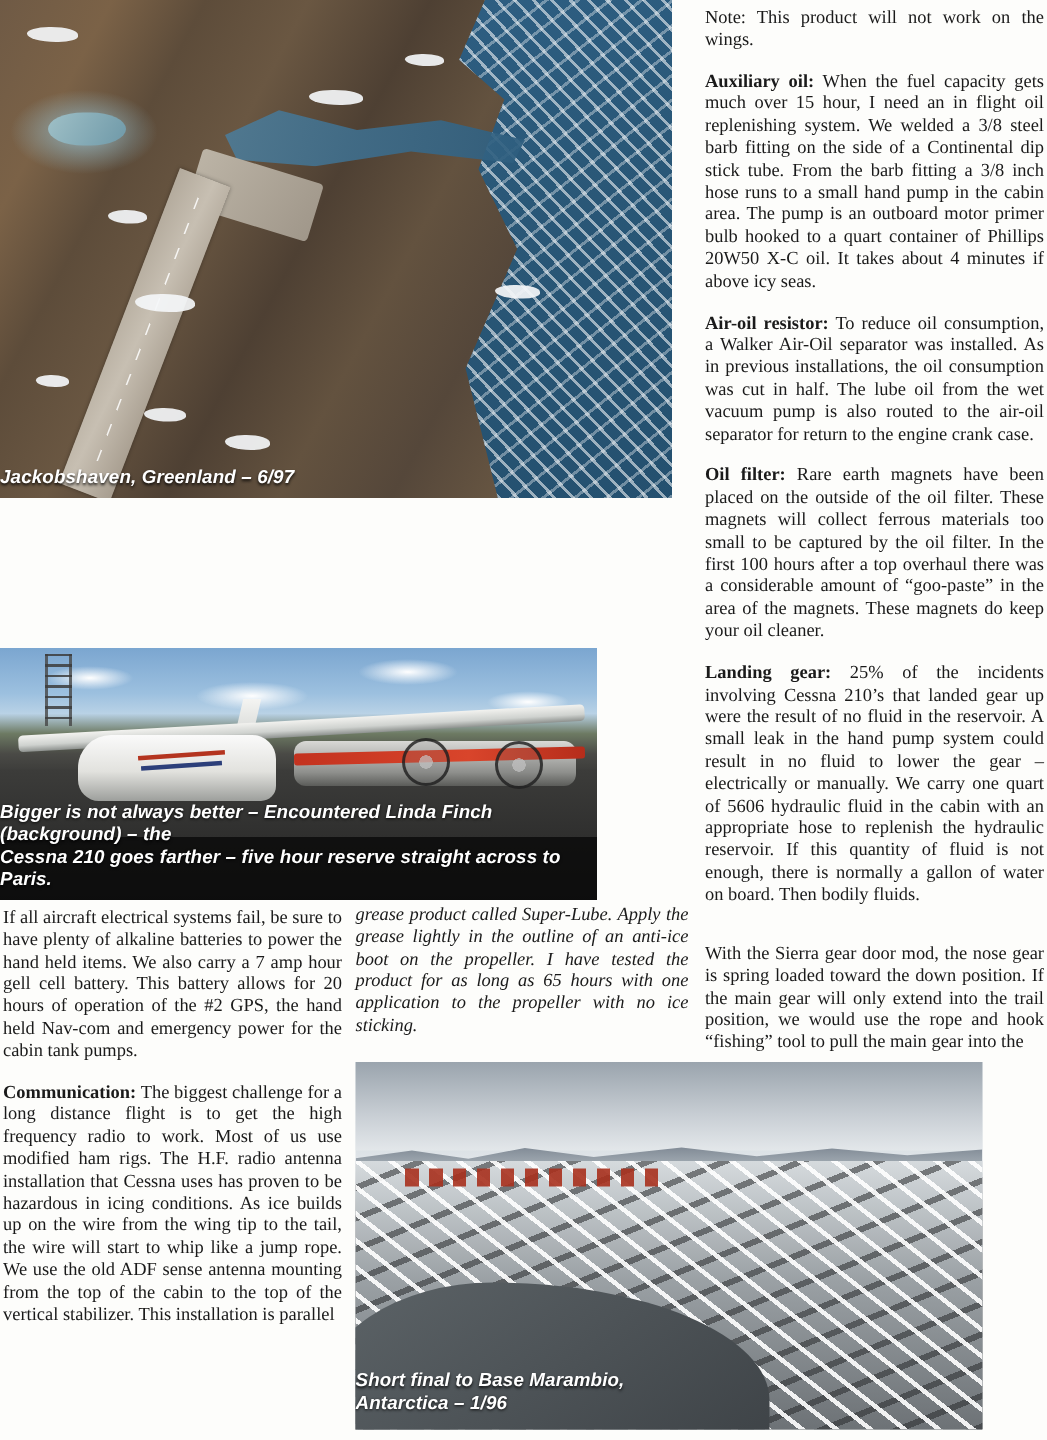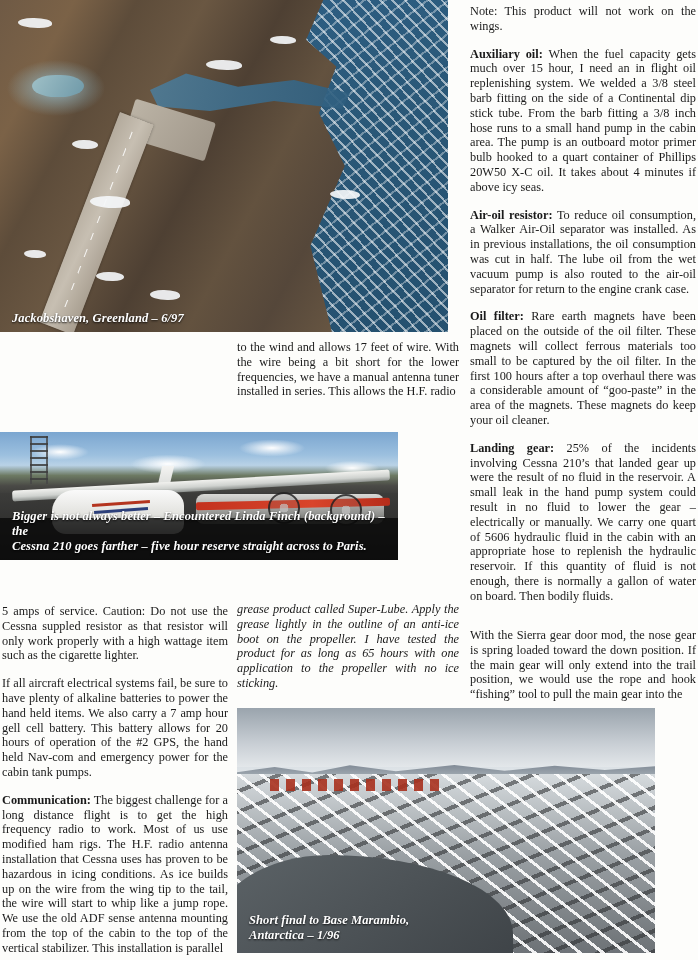--- a/index.html
+++ b/index.html
@@ -17,24 +17,24 @@
     color: #1a1a1a;
   }
 
   
   .photo {
     position: absolute;
     overflow: hidden;
   }
   .photo .caption {
     position: absolute;
-    left: 12px;
+    left: 0;
     bottom: 6px;
     color: #ffffff;
-    font-family: Liberation Serif, serif;
+    font-family: Liberation Sans, sans-serif;
     font-style: italic;
     font-weight: bold;
     font-size: 12.5px;
     line-height: 15px;
     text-shadow: 0 1px 2px rgba(0,0,0,0.85);
     white-space: pre-line;
     letter-spacing: 0.1px;
   }
 
   
@@ -91,21 +91,21 @@
     border-radius: 3px;
   }
   #photo-greenland .snow {
     position: absolute;
     background: rgba(244,246,248,0.92);
     border-radius: 45% 55% 40% 60%;
   }
 
   
   #photo-cessna {
-    left: 0px; top: 432px; width: 398px; height: 128px;
+    left: 0px; top: 432px; width: 398px; height: 168px;
     background: linear-gradient(to bottom, #7ba6d0 0%, #9cc0df 18%, #b9d2e6 26%, #6d7a63 34%, #4a4a46 42%, #2b2b2b 58%, #1b1b1b 100%);
   }
   #photo-cessna .sky-clouds {
     position: absolute; left: 0; top: 0; width: 100%; height: 36%;
     background:
       radial-gradient(ellipse 40px 11px at 60px 20px, #fff 0%, rgba(255,255,255,0) 72%),
       radial-gradient(ellipse 52px 13px at 168px 32px, #fff 0%, rgba(255,255,255,0) 72%),
       radial-gradient(ellipse 46px 12px at 272px 16px, #fff 0%, rgba(255,255,255,0) 72%),
       radial-gradient(ellipse 38px 10px at 352px 36px, #fff 0%, rgba(255,255,255,0) 72%);
   }
@@ -240,23 +240,20 @@
     <div class="snow" style="left:24px;  top:250px; width:22px; height:8px;"></div>
     <div class="snow" style="left:96px;  top:272px; width:28px; height:9px;"></div>
     <div class="snow" style="left:150px; top:290px; width:30px; height:10px;"></div>
     <div class="snow" style="left:206px; top:60px;  width:36px; height:10px;"></div>
     <div class="snow" style="left:270px; top:36px;  width:26px; height:8px;"></div>
     <div class="snow" style="left:330px; top:190px; width:30px; height:9px;"></div>
     <div class="caption">Jackobshaven, Greenland – 6/97</div>
   </div>
 
 
-  <div class="col" id="col-mid-a">
-    <p>to the wind and allows 17 feet of wire. With the wire being a bit short for the lower frequencies, we have a manual antenna tuner installed in series. This allows the H.F. radio</p>
-  </div>
 
   <div id="col-mid-narrow">
     <p>auto tuner to “lock” in a timely manner.</p>
     <p><span class="lead">Anti-icing:</span><span> With no hot prop b o o t s , icing can be a problem, we use a syn- t h e t i c</span></p>
   </div>
 
   <div class="photo" id="photo-cessna">
     <div class="sky-clouds"></div>
     <div class="ramp"></div>
     <div class="tower"></div>
@@ -268,21 +265,20 @@
     <div class="wing"></div>
     <div class="fuselage"></div>
     <div class="stripe"></div>
     <div class="stripe2"></div>
     <div class="caption-band"></div>
     <div class="caption">Bigger is not always better – Encountered Linda Finch (background) – the
 Cessna 210 goes farther – five hour reserve straight across to Paris.</div>
   </div>
 
   <div class="col" id="col-left-b">
-    <p>5 amps of service. Caution: Do not use the Cessna suppled resistor as that resistor will only work properly with a high wattage item such as the cigarette lighter.</p>
     <p>If all aircraft electrical systems fail, be sure to have plenty of alkaline batteries to power the hand held items. We also carry a 7 amp hour gell cell battery. This battery allows for 20 hours of operation of the #2 GPS, the hand held Nav-com and emergency power for the cabin tank pumps.</p>
     <p><span class="lead">Communication:</span><span> The biggest challenge for a long distance flight is to get the high frequency radio to work. Most of us use modified ham rigs. The H.F. radio antenna installation that Cessna uses has proven to be hazardous in icing conditions. As ice builds up on the wire from the wing tip to the tail, the wire will start to whip like a jump rope. We use the old ADF sense antenna mounting from the top of the cabin to the top of the vertical stabilizer. This installation is parallel</span></p>
   </div>
 
   <div class="col" id="col-mid-b">
     <p>grease product called Super-Lube. Apply the grease lightly in the outline of an anti-ice boot on the propeller. I have tested the product for as long as 65 hours with one application to the propeller with no ice sticking.</p>
   </div>
 
   <div class="col" id="col-right">
     <p>Note: This product will not work on the wings.</p>

